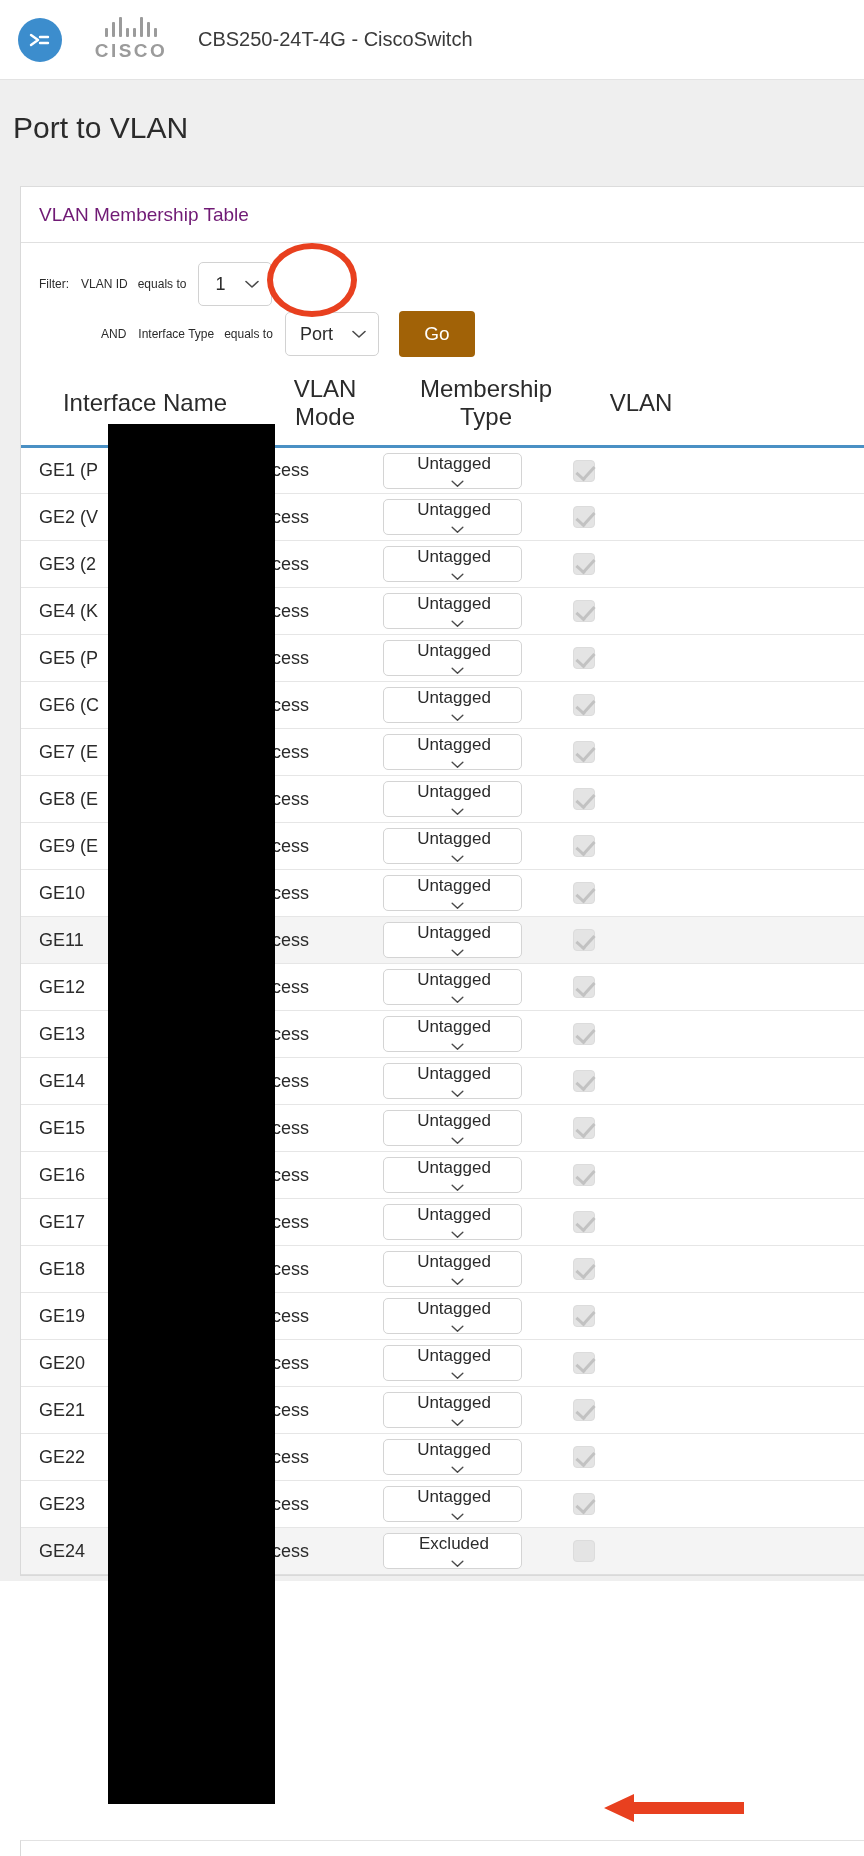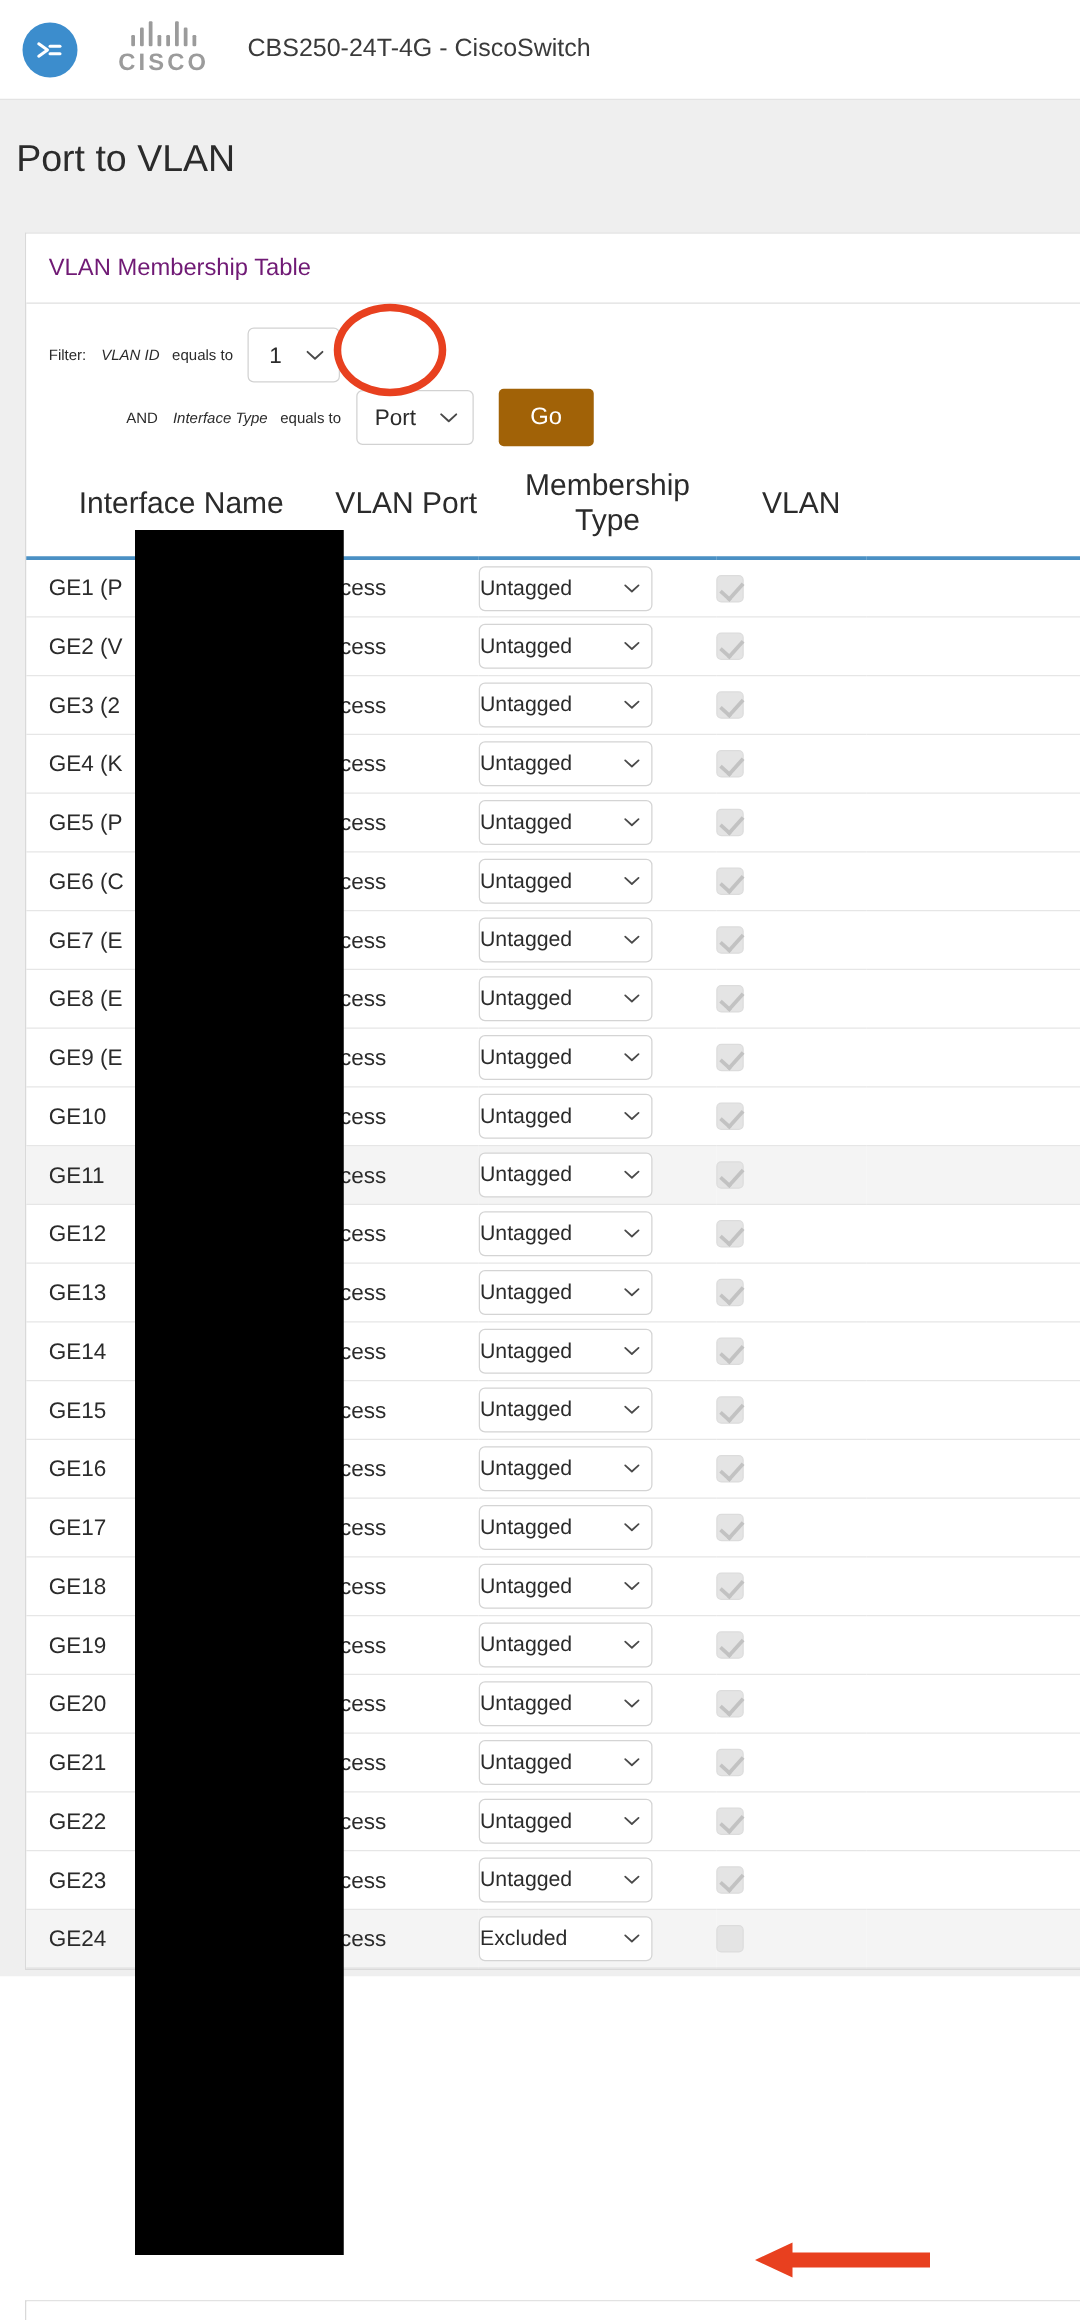--- a/index.html
+++ b/index.html
@@ -56,21 +56,21 @@
     height: 56px; display: flex; align-items: center; padding-left: 18px;
     border-bottom: 1px solid #e0e0e0; background: #ffffff;
   }
   .card-header .title { font-size: 19px; color: #701a75; }
 
   
   .filter-area { padding: 18px 0 10px 18px; position: relative; }
   .filter-row { display: flex; align-items: center; height: 46px; }
   .filter-row.second { padding-left: 62px; margin-top: 4px; }
   .lbl { font-size: 12px; color: #2b2b2b; }
-  .lbl.ital { font-style: italic; }
+  .lbl.ital { }
   .gap-s { width: 12px; } .gap-m { width: 10px; }
 
   .select {
     display: inline-flex; align-items: center; justify-content: space-between;
     border: 1px solid #d2d2d2; border-radius: 5px; background: #ffffff;
     height: 44px; padding: 0 12px 0 16px; font-size: 18px; color: #2b2b2b;
     min-width: 74px; cursor: pointer;
   }
   .select.port { min-width: 94px; padding-left: 14px; }
   .chev { margin-left: 12px; color: #555; display: inline-block; }
@@ -104,22 +104,23 @@
 
   .col-iface { width: 230px; padding-left: 18px !important; }
   .col-mode  { width: 132px; }
   .col-memb  { width: 190px; }
   .col-pvid  { width: 120px; }
   th.col-iface { padding-left: 18px; }
 
   .msel {
     display: inline-flex; align-items: center; justify-content: space-between;
     border: 1px solid #d4d4d4; border-radius: 5px; background: #ffffff;
-    height: 36px; width: 139px; padding: 0 9px 0 0; font-size: 17px; color: #2b2b2b;
+    height: 36px; width: 139px; padding: 0 9px 0 12px; font-size: 17px; color: #2b2b2b;
     cursor: pointer;
+    flex-direction: column;
   }
   .msel .chev { margin-left: 6px; }
 
   .cbox {
     width: 22px; height: 22px; border-radius: 4px; background: #e4e4e4;
     border: 1px solid #dcdcdc; display: inline-block; position: relative;
     vertical-align: middle;
   }
   .cbox.checked::after {
     content: ""; position: absolute; left: 6px; top: 1px;
@@ -221,21 +222,21 @@
         </div>
         <button class="go-btn">Go</button>
       </div>
 
     </div>
 
     <table class="vlan">
       <thead>
         <tr>
           <th class="col-iface">Interface Name</th>
-          <th class="col-mode">VLAN Port</th>
+          <th class="col-mode">VLAN Mode</th>
           <th class="col-memb">Membership Type</th>
           <th class="col-pvid">VLAN</th>
           <th></th>
         </tr>
       </thead>
       <tbody id="vlan-tbody">
           <tr>
             <td class="col-iface">GE1 (P</td>
             <td class="col-mode">Access</td>
             <td class="col-memb"><div class="msel">

